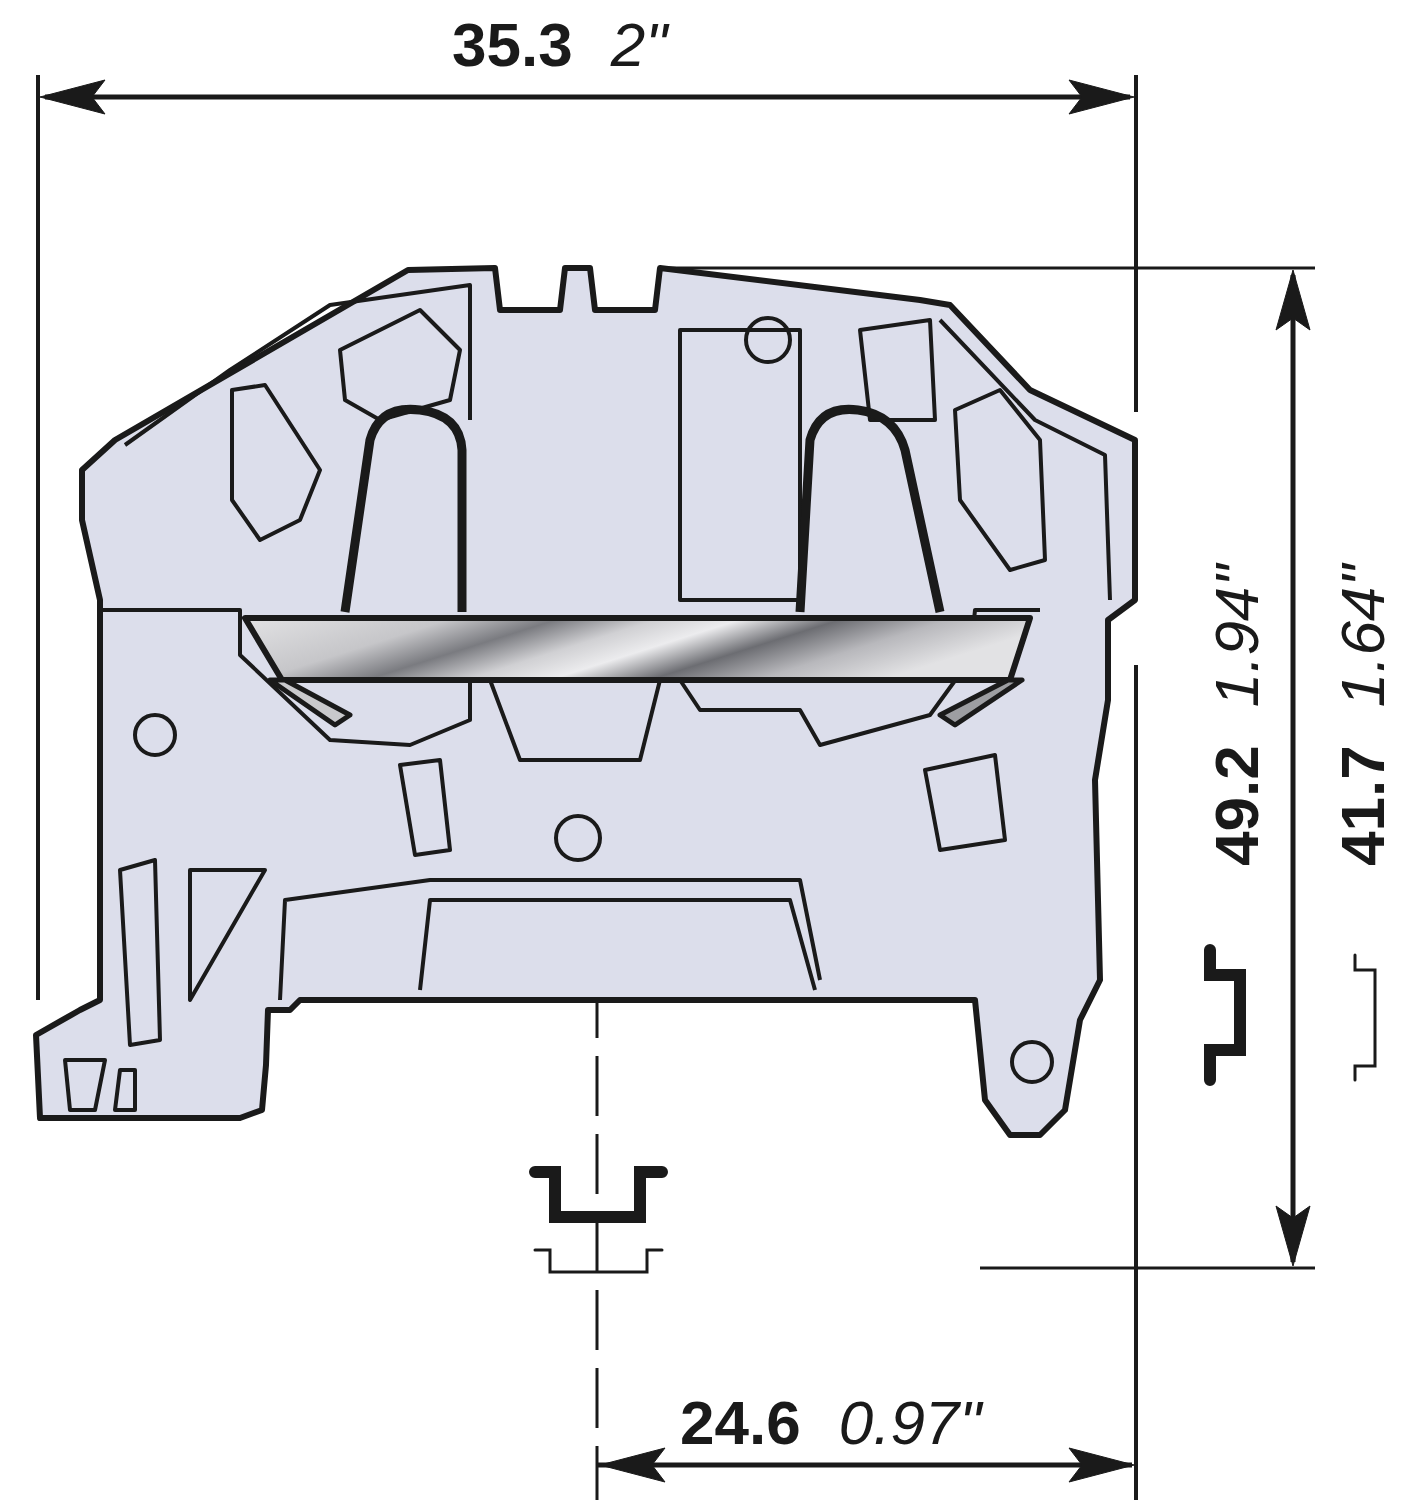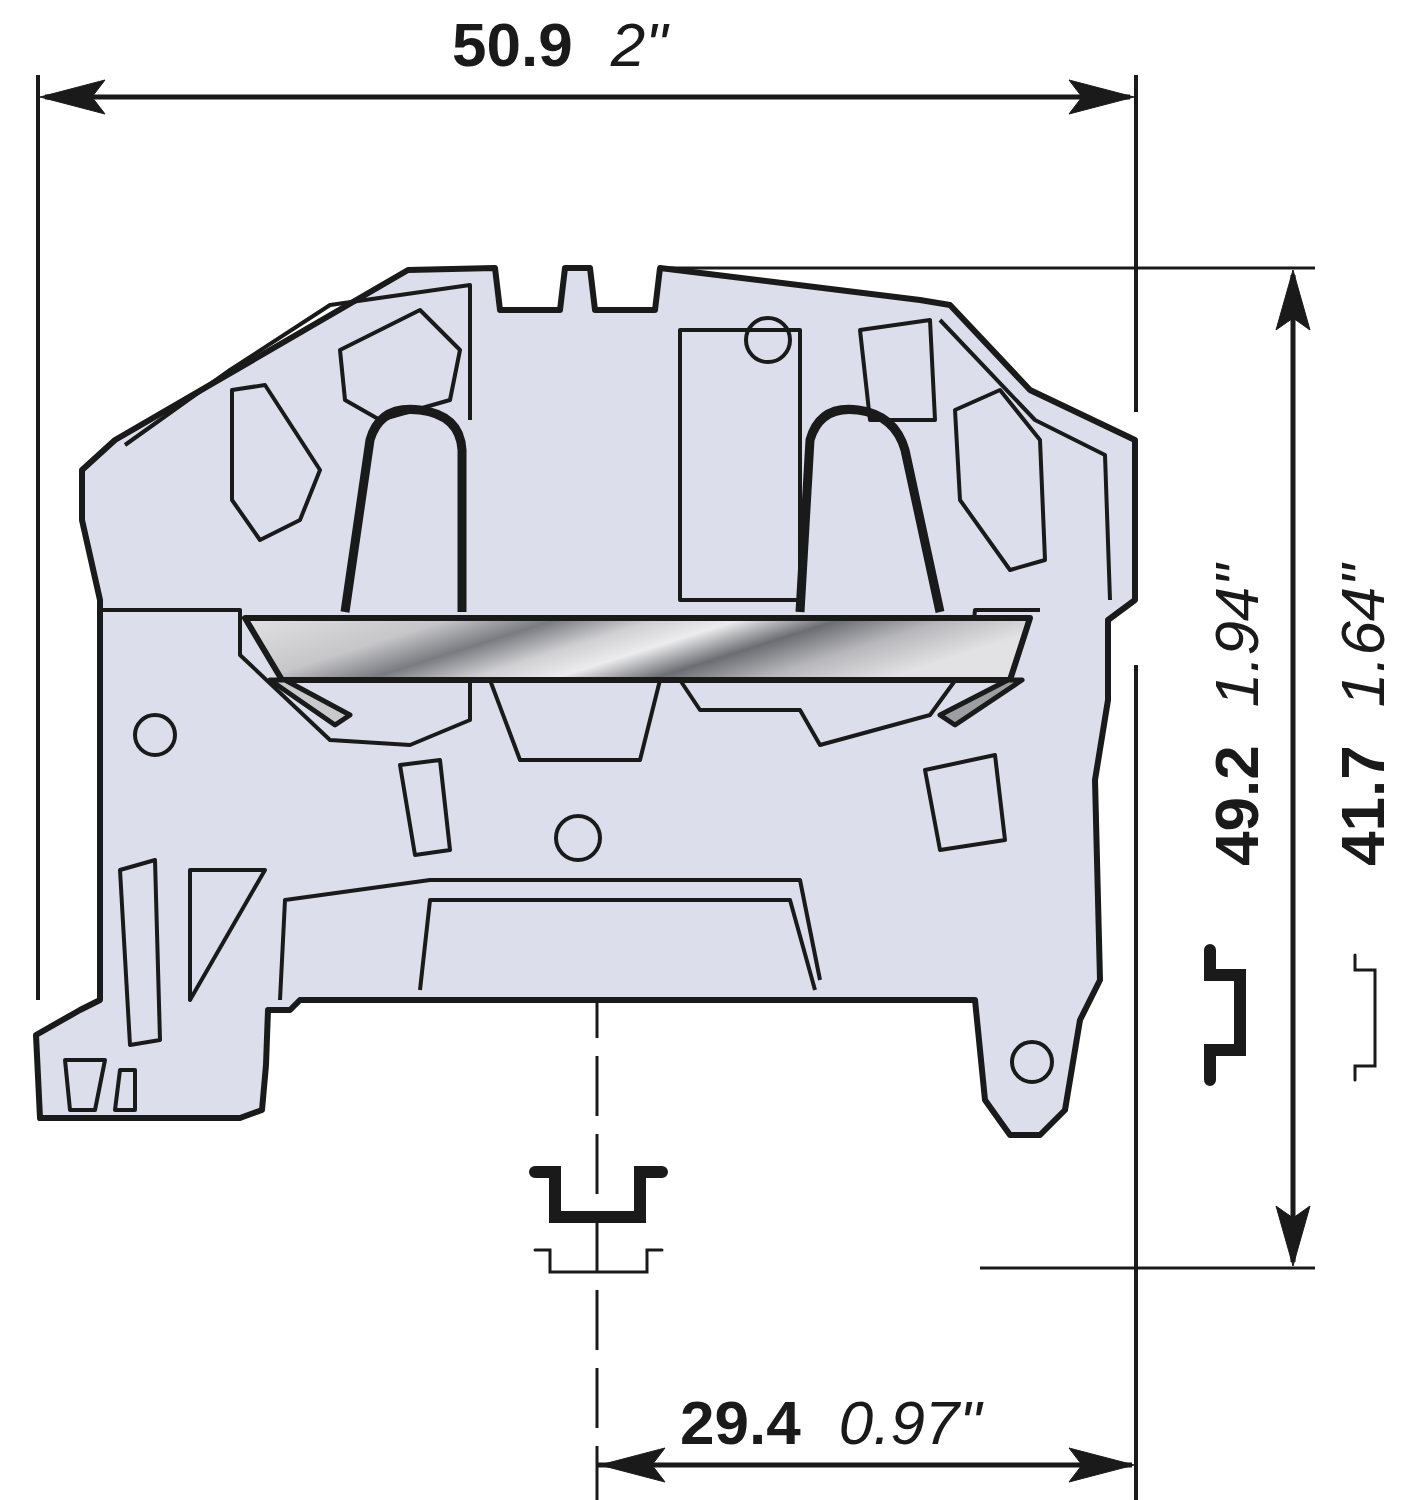--- a/index.html
+++ b/index.html
@@ -91,26 +91,26 @@
       <path d="M800,612 L810,440 Q820,405 858,410 Q895,415 905,450 L940,612"></path>
     </g>
 
     <path fill="url(#bus)" stroke-width="6" d="M245,618 L1030,618 L1010,680 L282,680 Z"></path>
     <path fill="#c9c9cc" stroke-width="5" d="M285,680 L350,715 L335,725 L270,680 Z"></path>
     <path fill="#9d9ea2" stroke-width="5" d="M1008,680 L940,715 L955,725 L1022,680 Z"></path>
   </g>
 </svg>
 
 <div class="dim" style="left:452px;top:14px;">
-  <span class="mm">50.9</span><span class="in">2"</span>
+  <span class="mm">35.3</span><span class="in">2"</span>
 </div>
 
 <div class="dim vert" style="left:1206px;top:866px;">
   <span class="mm">49.2</span><span class="in">1.94"</span>
 </div>
 
 <div class="dim vert" style="left:1332px;top:866px;">
   <span class="mm">41.7</span><span class="in">1.64"</span>
 </div>
 
 <div class="dim" style="left:680px;top:1392px;">
-  <span class="mm">29.4</span><span class="in">0.97"</span>
+  <span class="mm">24.6</span><span class="in">0.97"</span>
 </div>
 
 </body></html>

